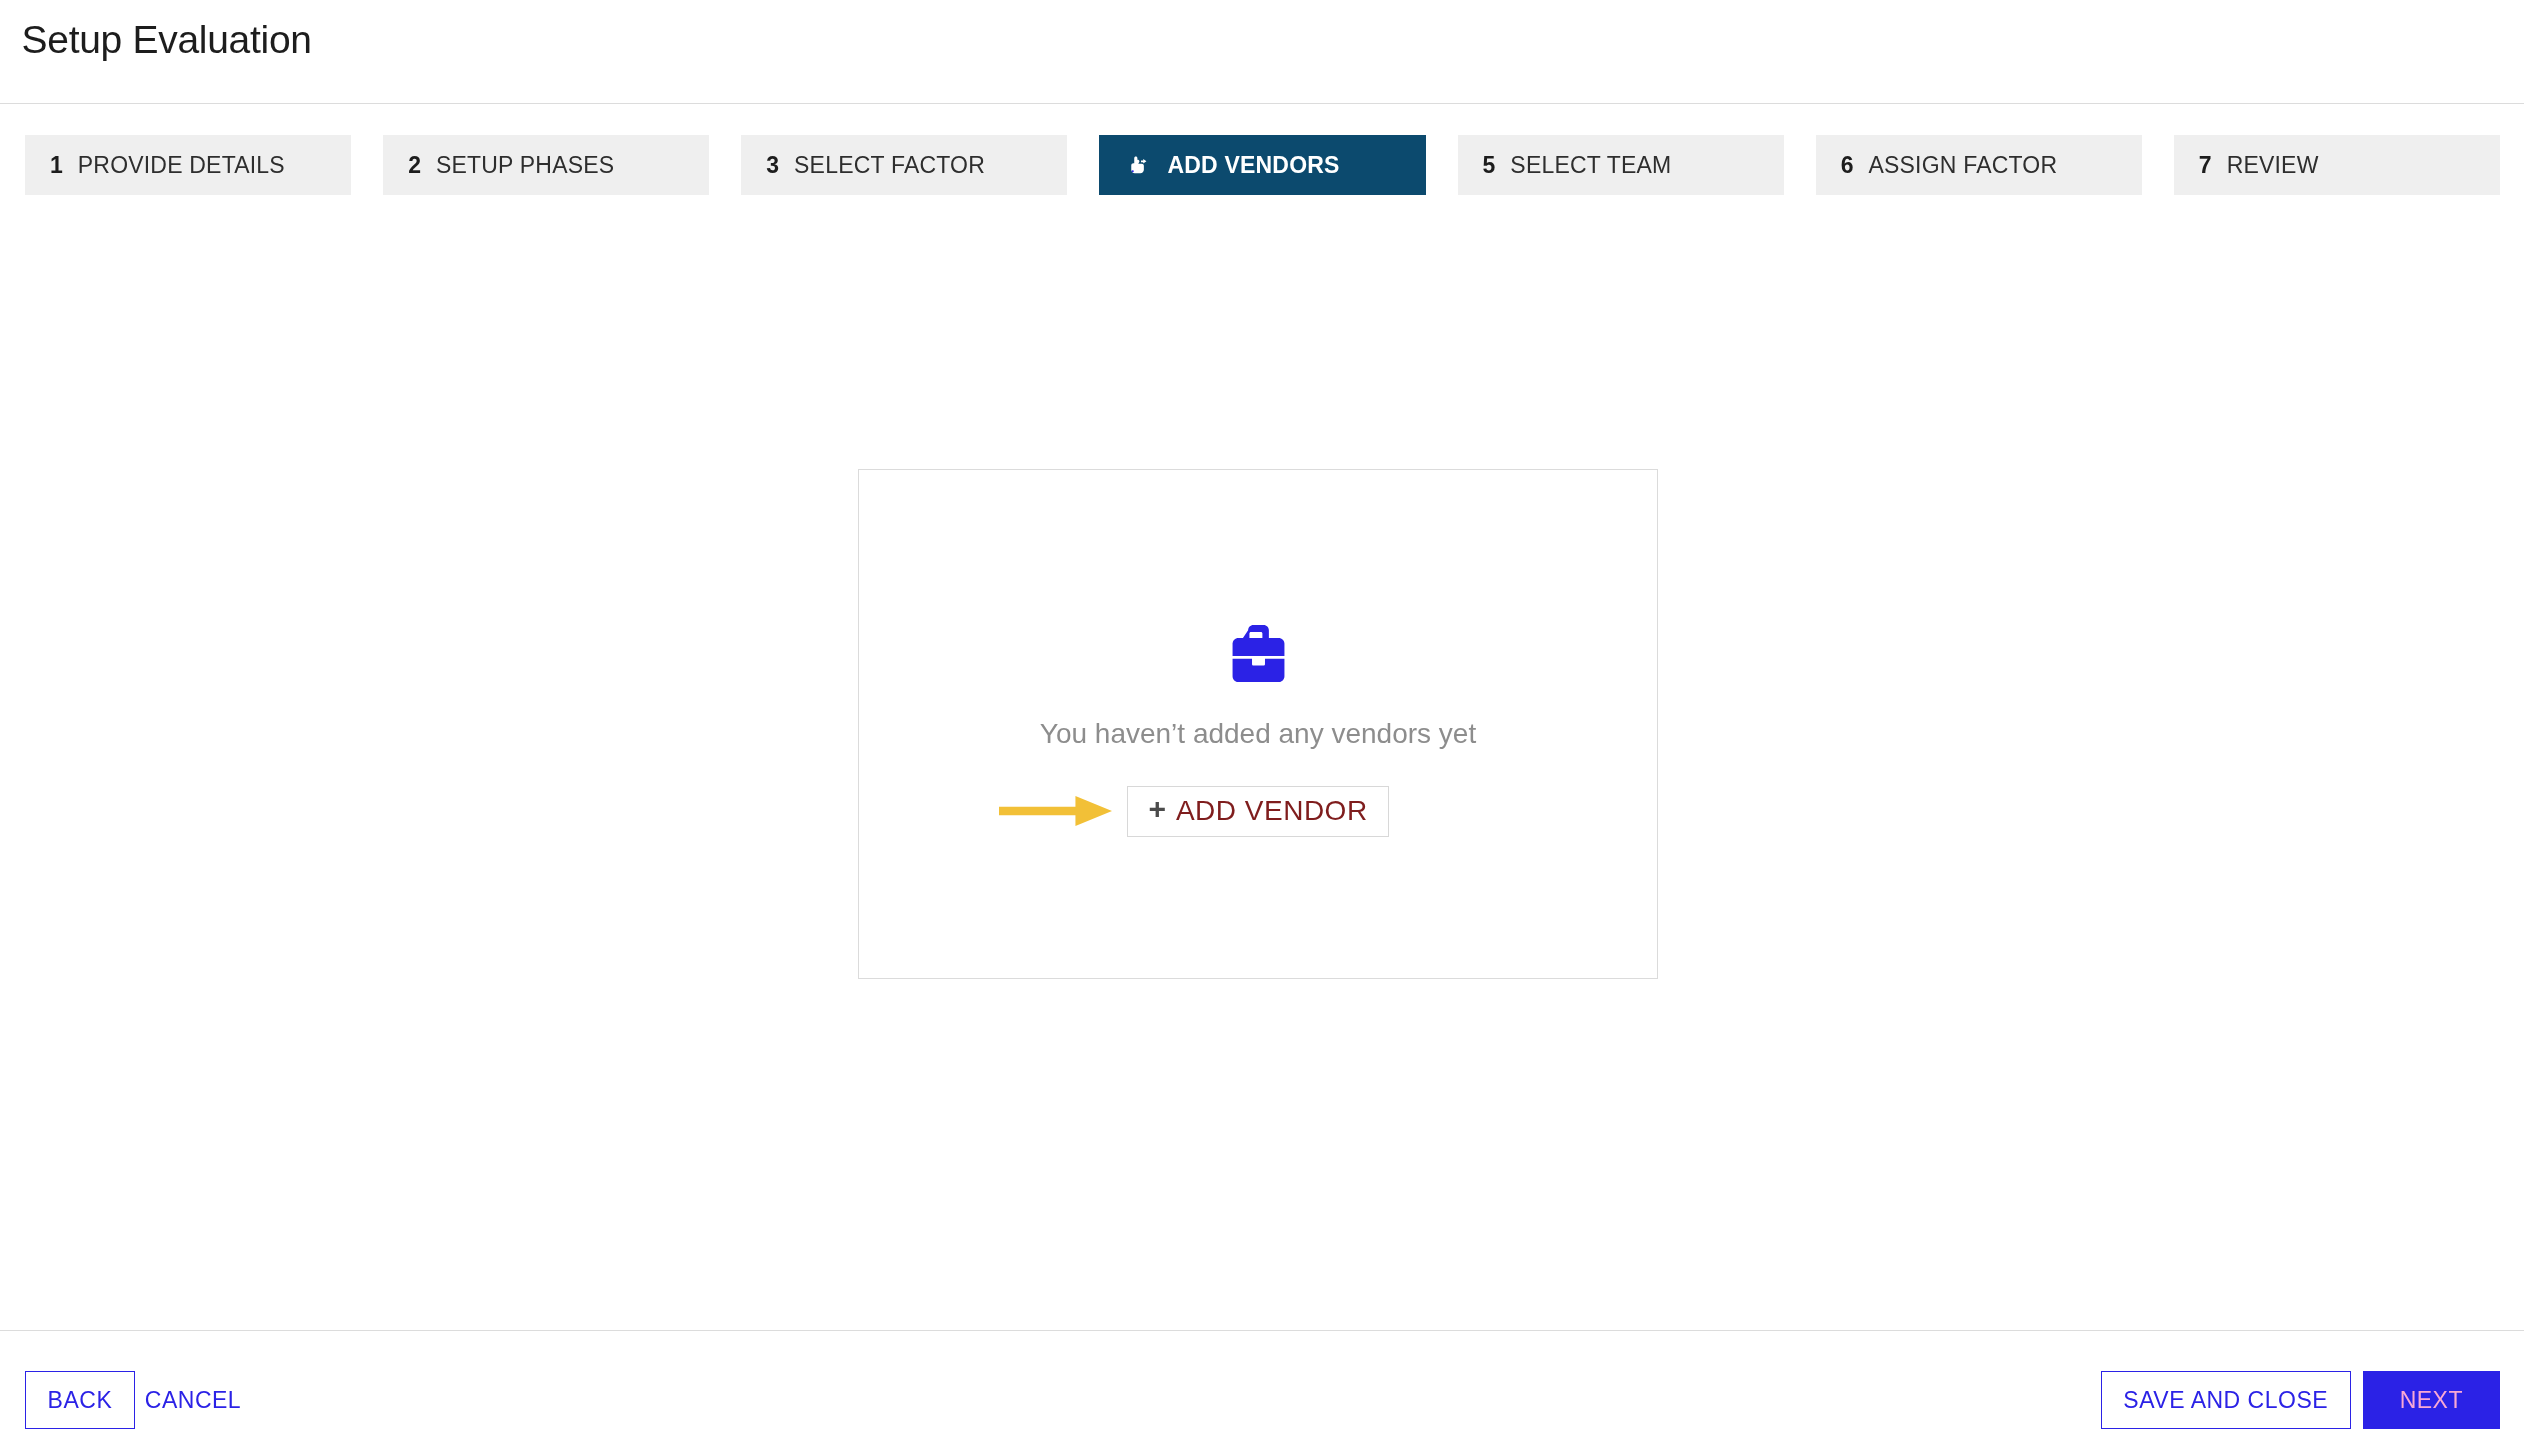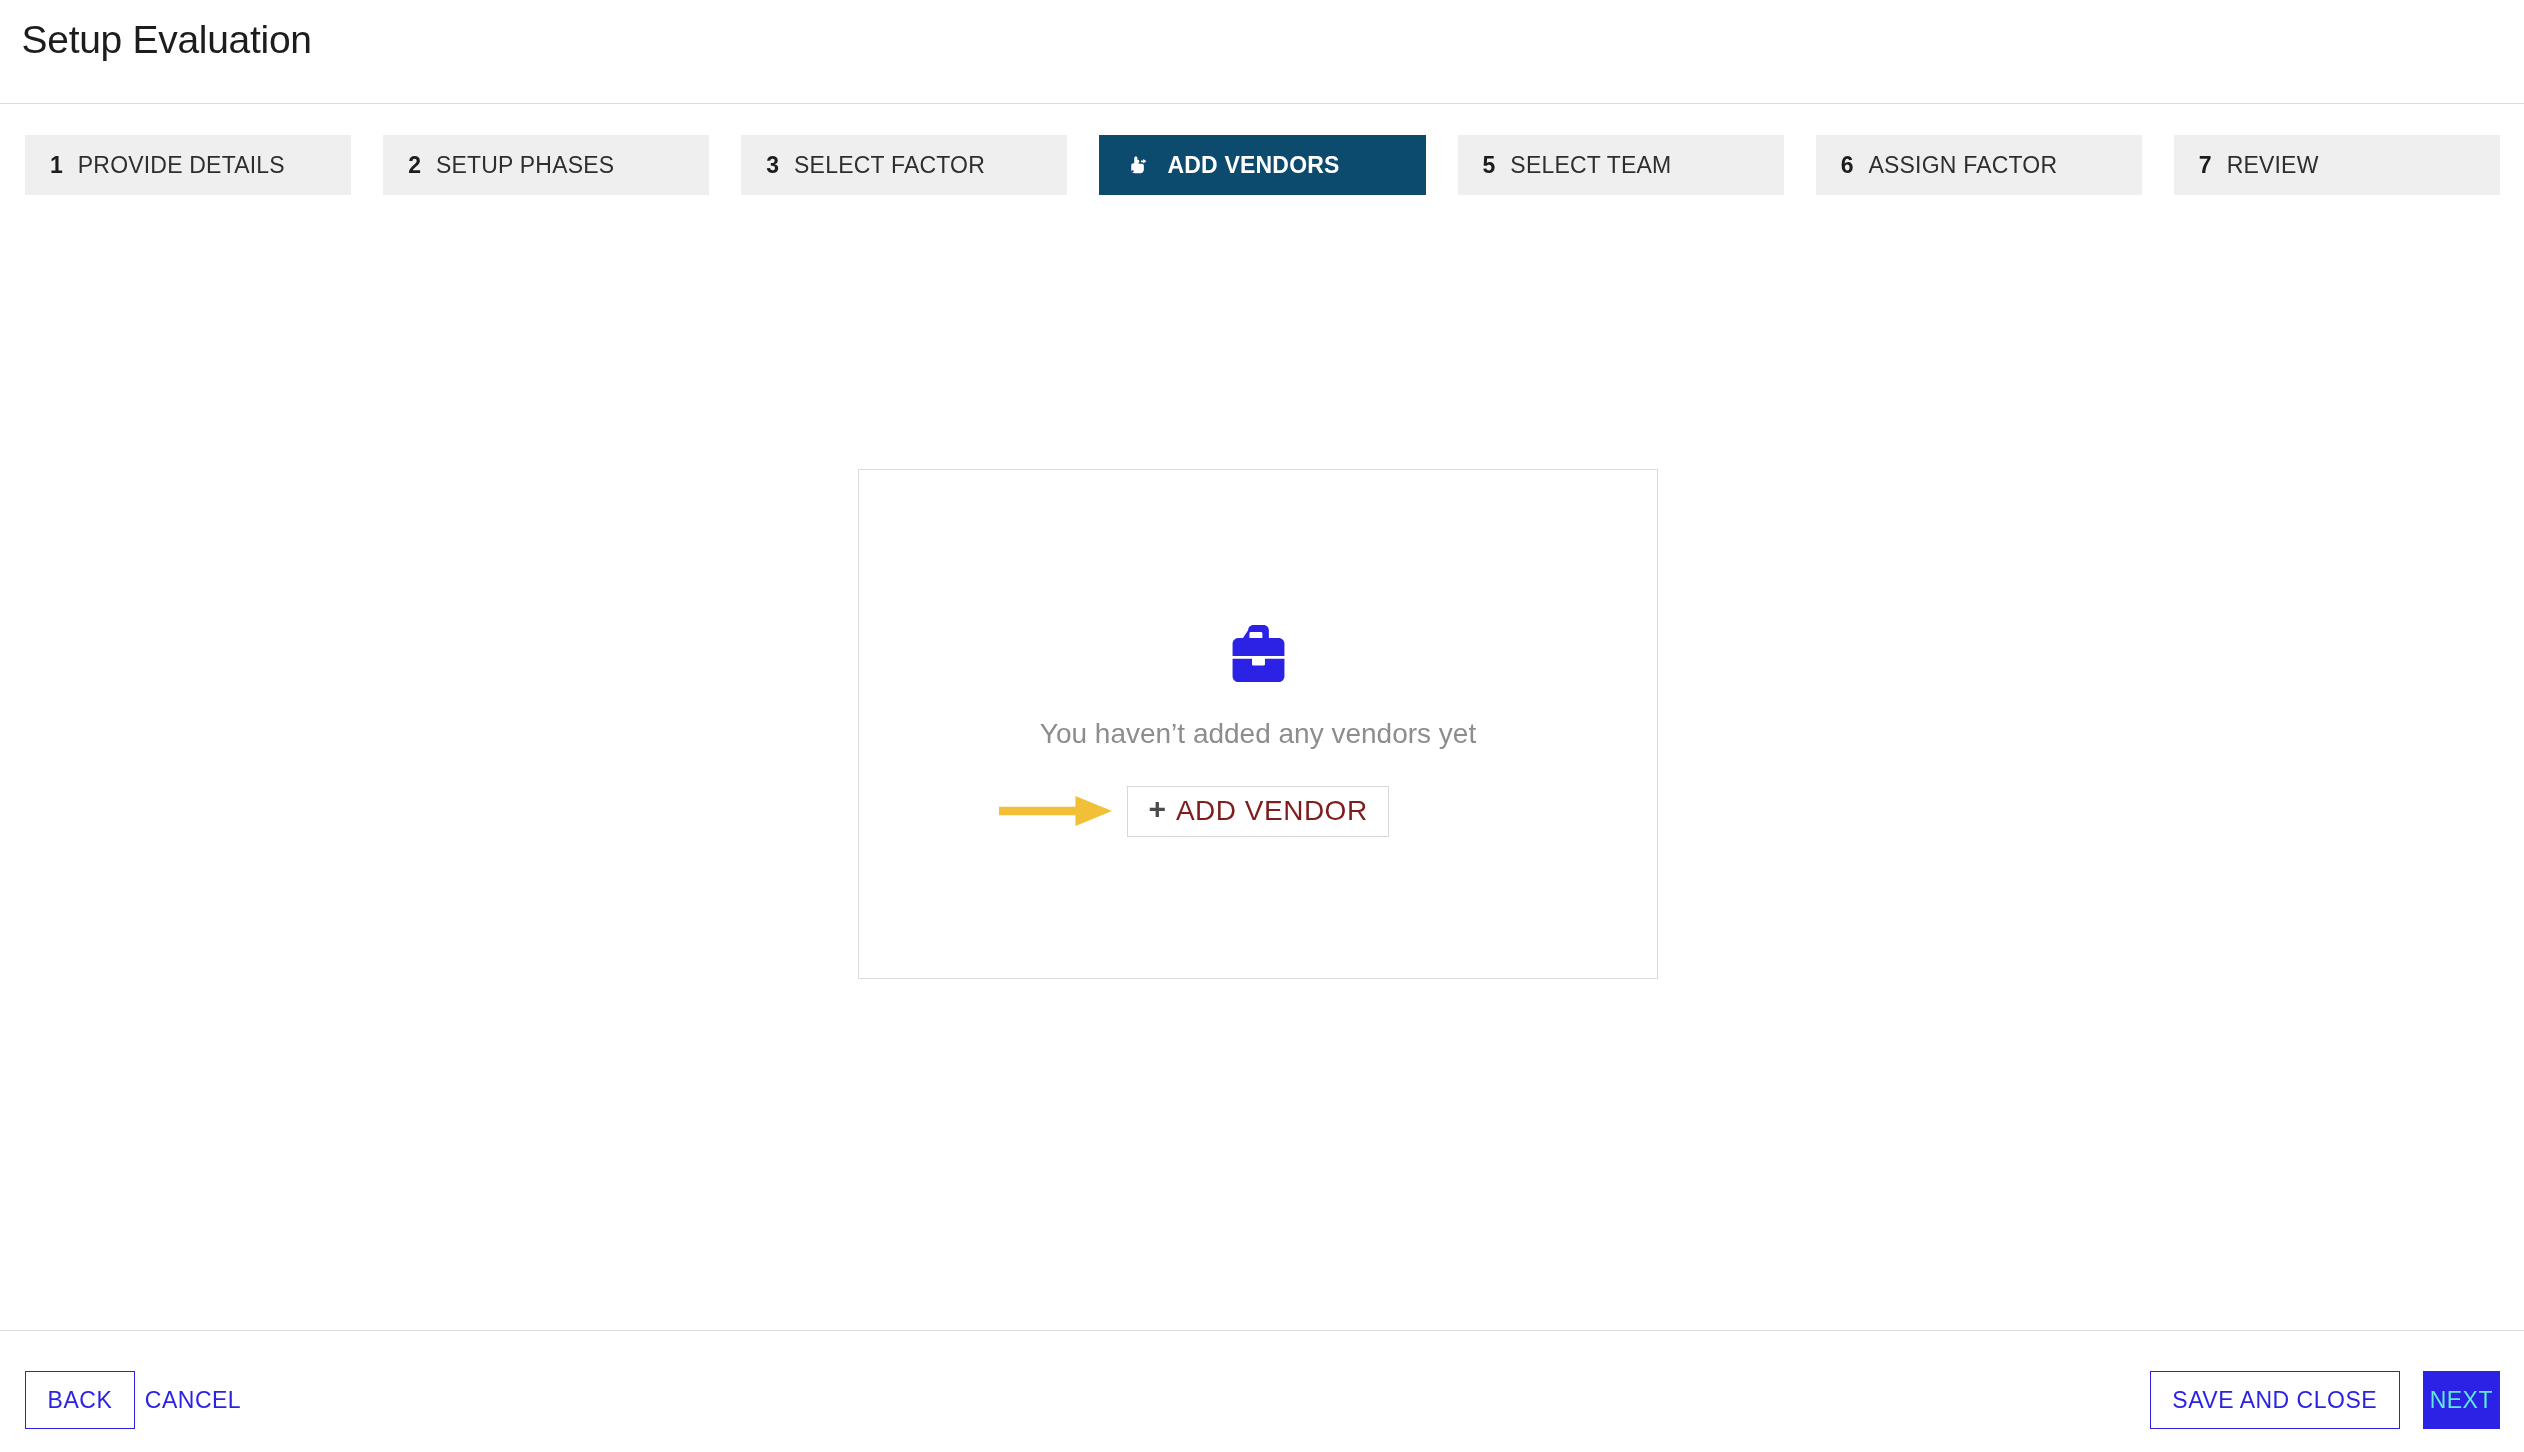--- a/index.html
+++ b/index.html
@@ -171,21 +171,21 @@
     top: 40px;
     display: flex;
     align-items: center;
   }
   .footer-right {
     position: absolute;
     right: 25px;
     top: 40px;
     display: flex;
     align-items: flex-end;
-    gap: 23px;
+    gap: 12px;
   }
   .btn {
     font-family: inherit;
     font-size: 23px;
     letter-spacing: 0.5px;
     cursor: pointer;
     white-space: nowrap;
     height: 58px;
     display: flex;
     align-items: center;
@@ -199,22 +199,22 @@
   }
   .btn-text {
     background: transparent;
     border: none;
     color: #2b22e6;
     padding: 0 10px;
   }
   .btn-primary {
     background: #2b22e6;
     border: 1.7px solid #2b22e6;
-    color: #5eead4;
-    padding: 0 6px;
+    color: #f9a8d4;
+    padding: 0 36px;
   }
 </style>
 </head>
 <body>
 
 <div id="app">
 
   <div class="header">
     <div class="page-title">Setup Evaluation</div>
   </div>

